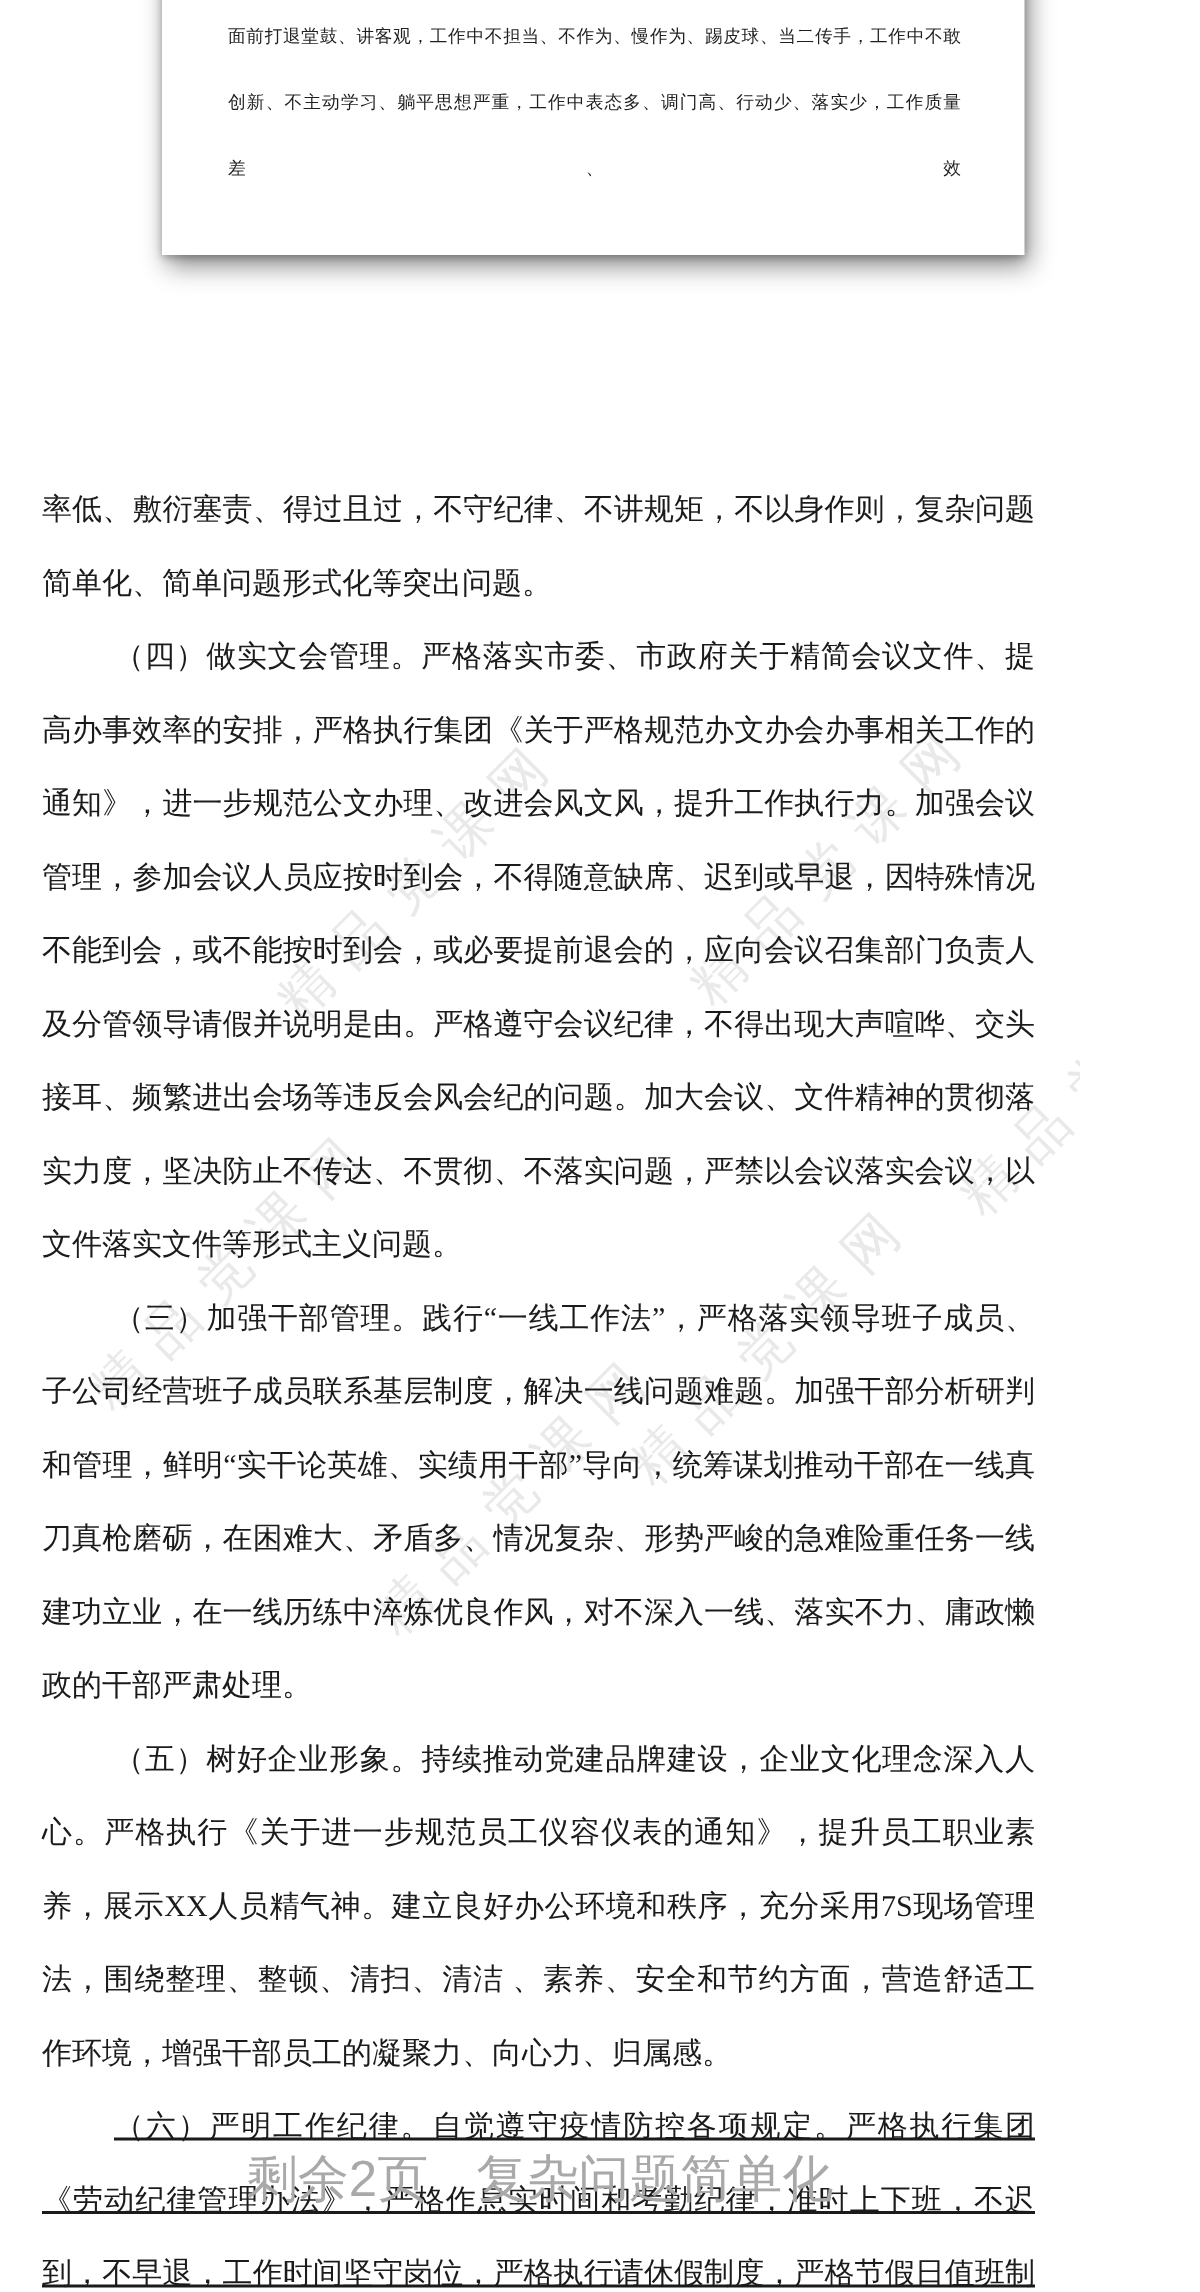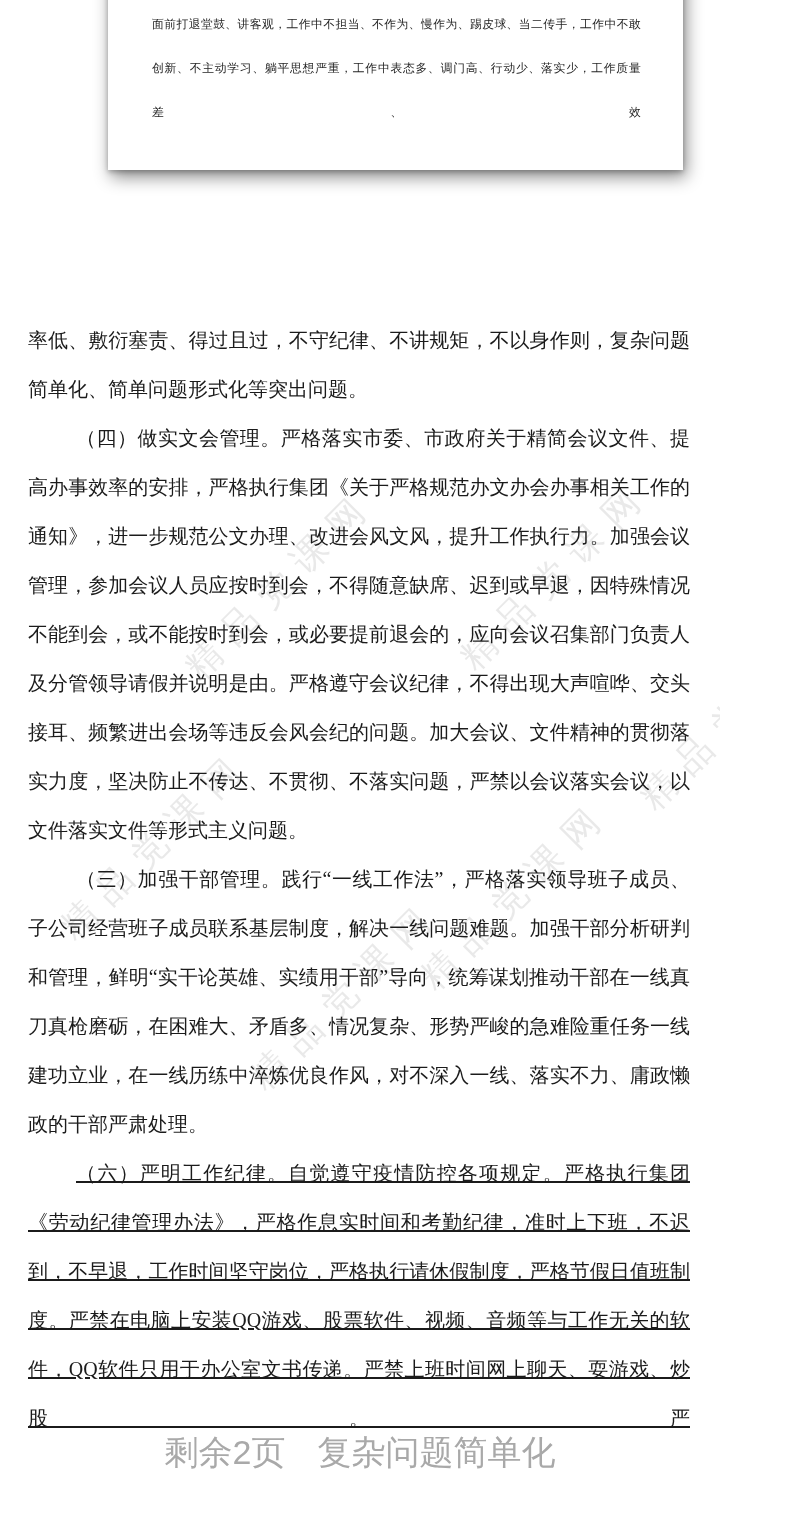--- a/index.html
+++ b/index.html
@@ -79,20 +79,21 @@
       <div class="wm" style="left: 735px; top: 715px; color: rgba(120, 120, 120, 0.16);">精品党课网</div>
       <div class="wm" style="left: 155px; top: 845px; color: rgba(120, 120, 120, 0.16);">精品党课网</div>
       <div class="wm" style="left: 515px; top: 895px; color: rgba(120, 120, 120, 0.16);">精品党课网</div>
       <div class="wm" style="left: 345px; top: 995px; color: rgba(120, 120, 120, 0.16);">精品党课网</div>
     </div>
 
   <div class="doc-body" id="doc-body">
       <p class="para">率低、敷衍塞责、得过且过，不守纪律、不讲规矩，不以身作则，复杂问题简单化、简单问题形式化等突出问题。</p>
       <p class="para indent">（四）做实文会管理。严格落实市委、市政府关于精简会议文件、提高办事效率的安排，严格执行集团《关于严格规范办文办会办事相关工作的通知》，进一步规范公文办理、改进会风文风，提升工作执行力。加强会议管理，参加会议人员应按时到会，不得随意缺席、迟到或早退，因特殊情况不能到会，或不能按时到会，或必要提前退会的，应向会议召集部门负责人及分管领导请假并说明是由。严格遵守会议纪律，不得出现大声喧哗、交头接耳、频繁进出会场等违反会风会纪的问题。加大会议、文件精神的贯彻落实力度，坚决防止不传达、不贯彻、不落实问题，严禁以会议落实会议，以文件落实文件等形式主义问题。</p>
       <p class="para indent">（三）加强干部管理。践行“一线工作法”，严格落实领导班子成员、子公司经营班子成员联系基层制度，解决一线问题难题。加强干部分析研判和管理，鲜明“实干论英雄、实绩用干部”导向，统筹谋划推动干部在一线真刀真枪磨砺，在困难大、矛盾多、情况复杂、形势严峻的急难险重任务一线建功立业，在一线历练中淬炼优良作风，对不深入一线、落实不力、庸政懒政的干部严肃处理。</p>
+      <p class="para indent">（五）树好企业形象。持续推动党建品牌建设，企业文化理念深入人心。严格执行《关于进一步规范员工仪容仪表的通知》，提升员工职业素养，展示XX人员精气神。建立良好办公环境和秩序，充分采用7S现场管理法，围绕整理、整顿、清扫、清洁 、素养、安全和节约方面，营造舒适工作环境，增强干部员工的凝聚力、向心力、归属感。</p>
       <p class="para indent cut">（六）严明工作纪律。自觉遵守疫情防控各项规定。严格执行集团《劳动纪律管理办法》，严格作息实时间和考勤纪律，准时上下班，不迟到，不早退，工作时间坚守岗位，严格执行请休假制度，严格节假日值班制度。严禁在电脑上安装QQ游戏、股票软件、视频、音频等与工作无关的软件，QQ软件只用于办公室文书传递。严禁上班时间网上聊天、耍游戏、炒股。严</p>
     </div>
 
   <div class="footer" style="color: rgb(169, 169, 169);">
     <span>剩余2页</span>
     <span>复杂问题简单化</span>
   </div>
 
 </div>
 

